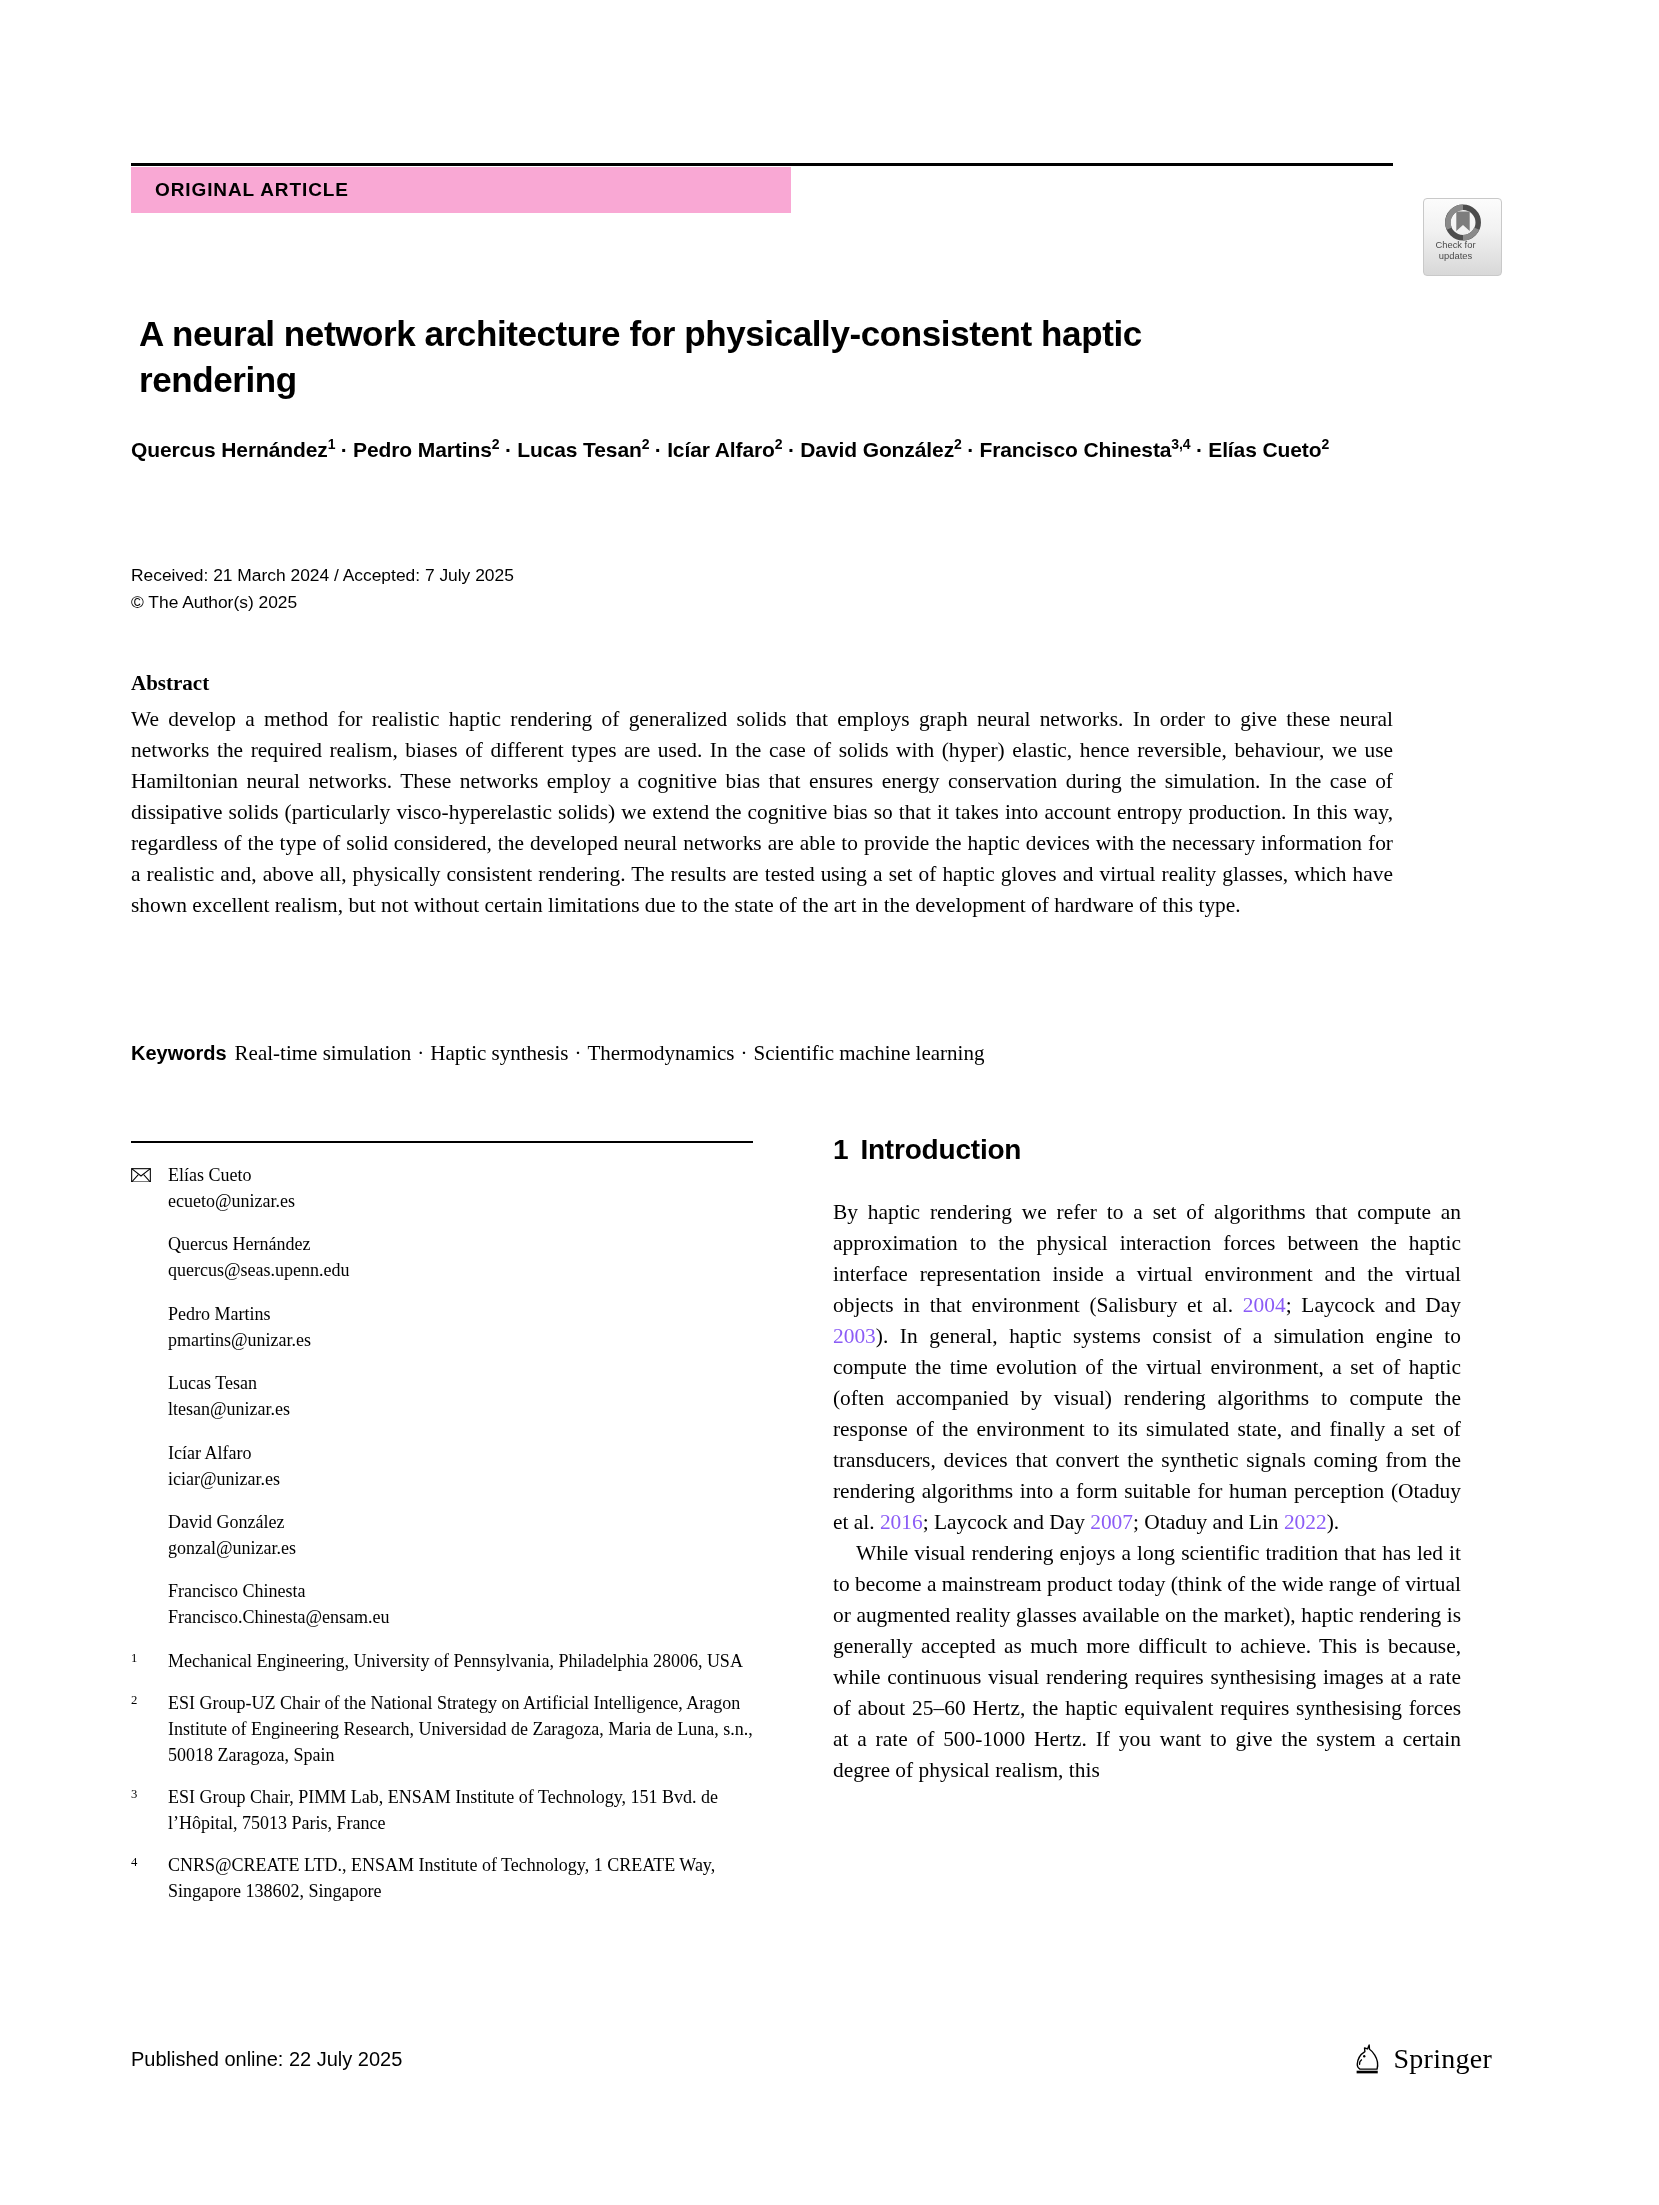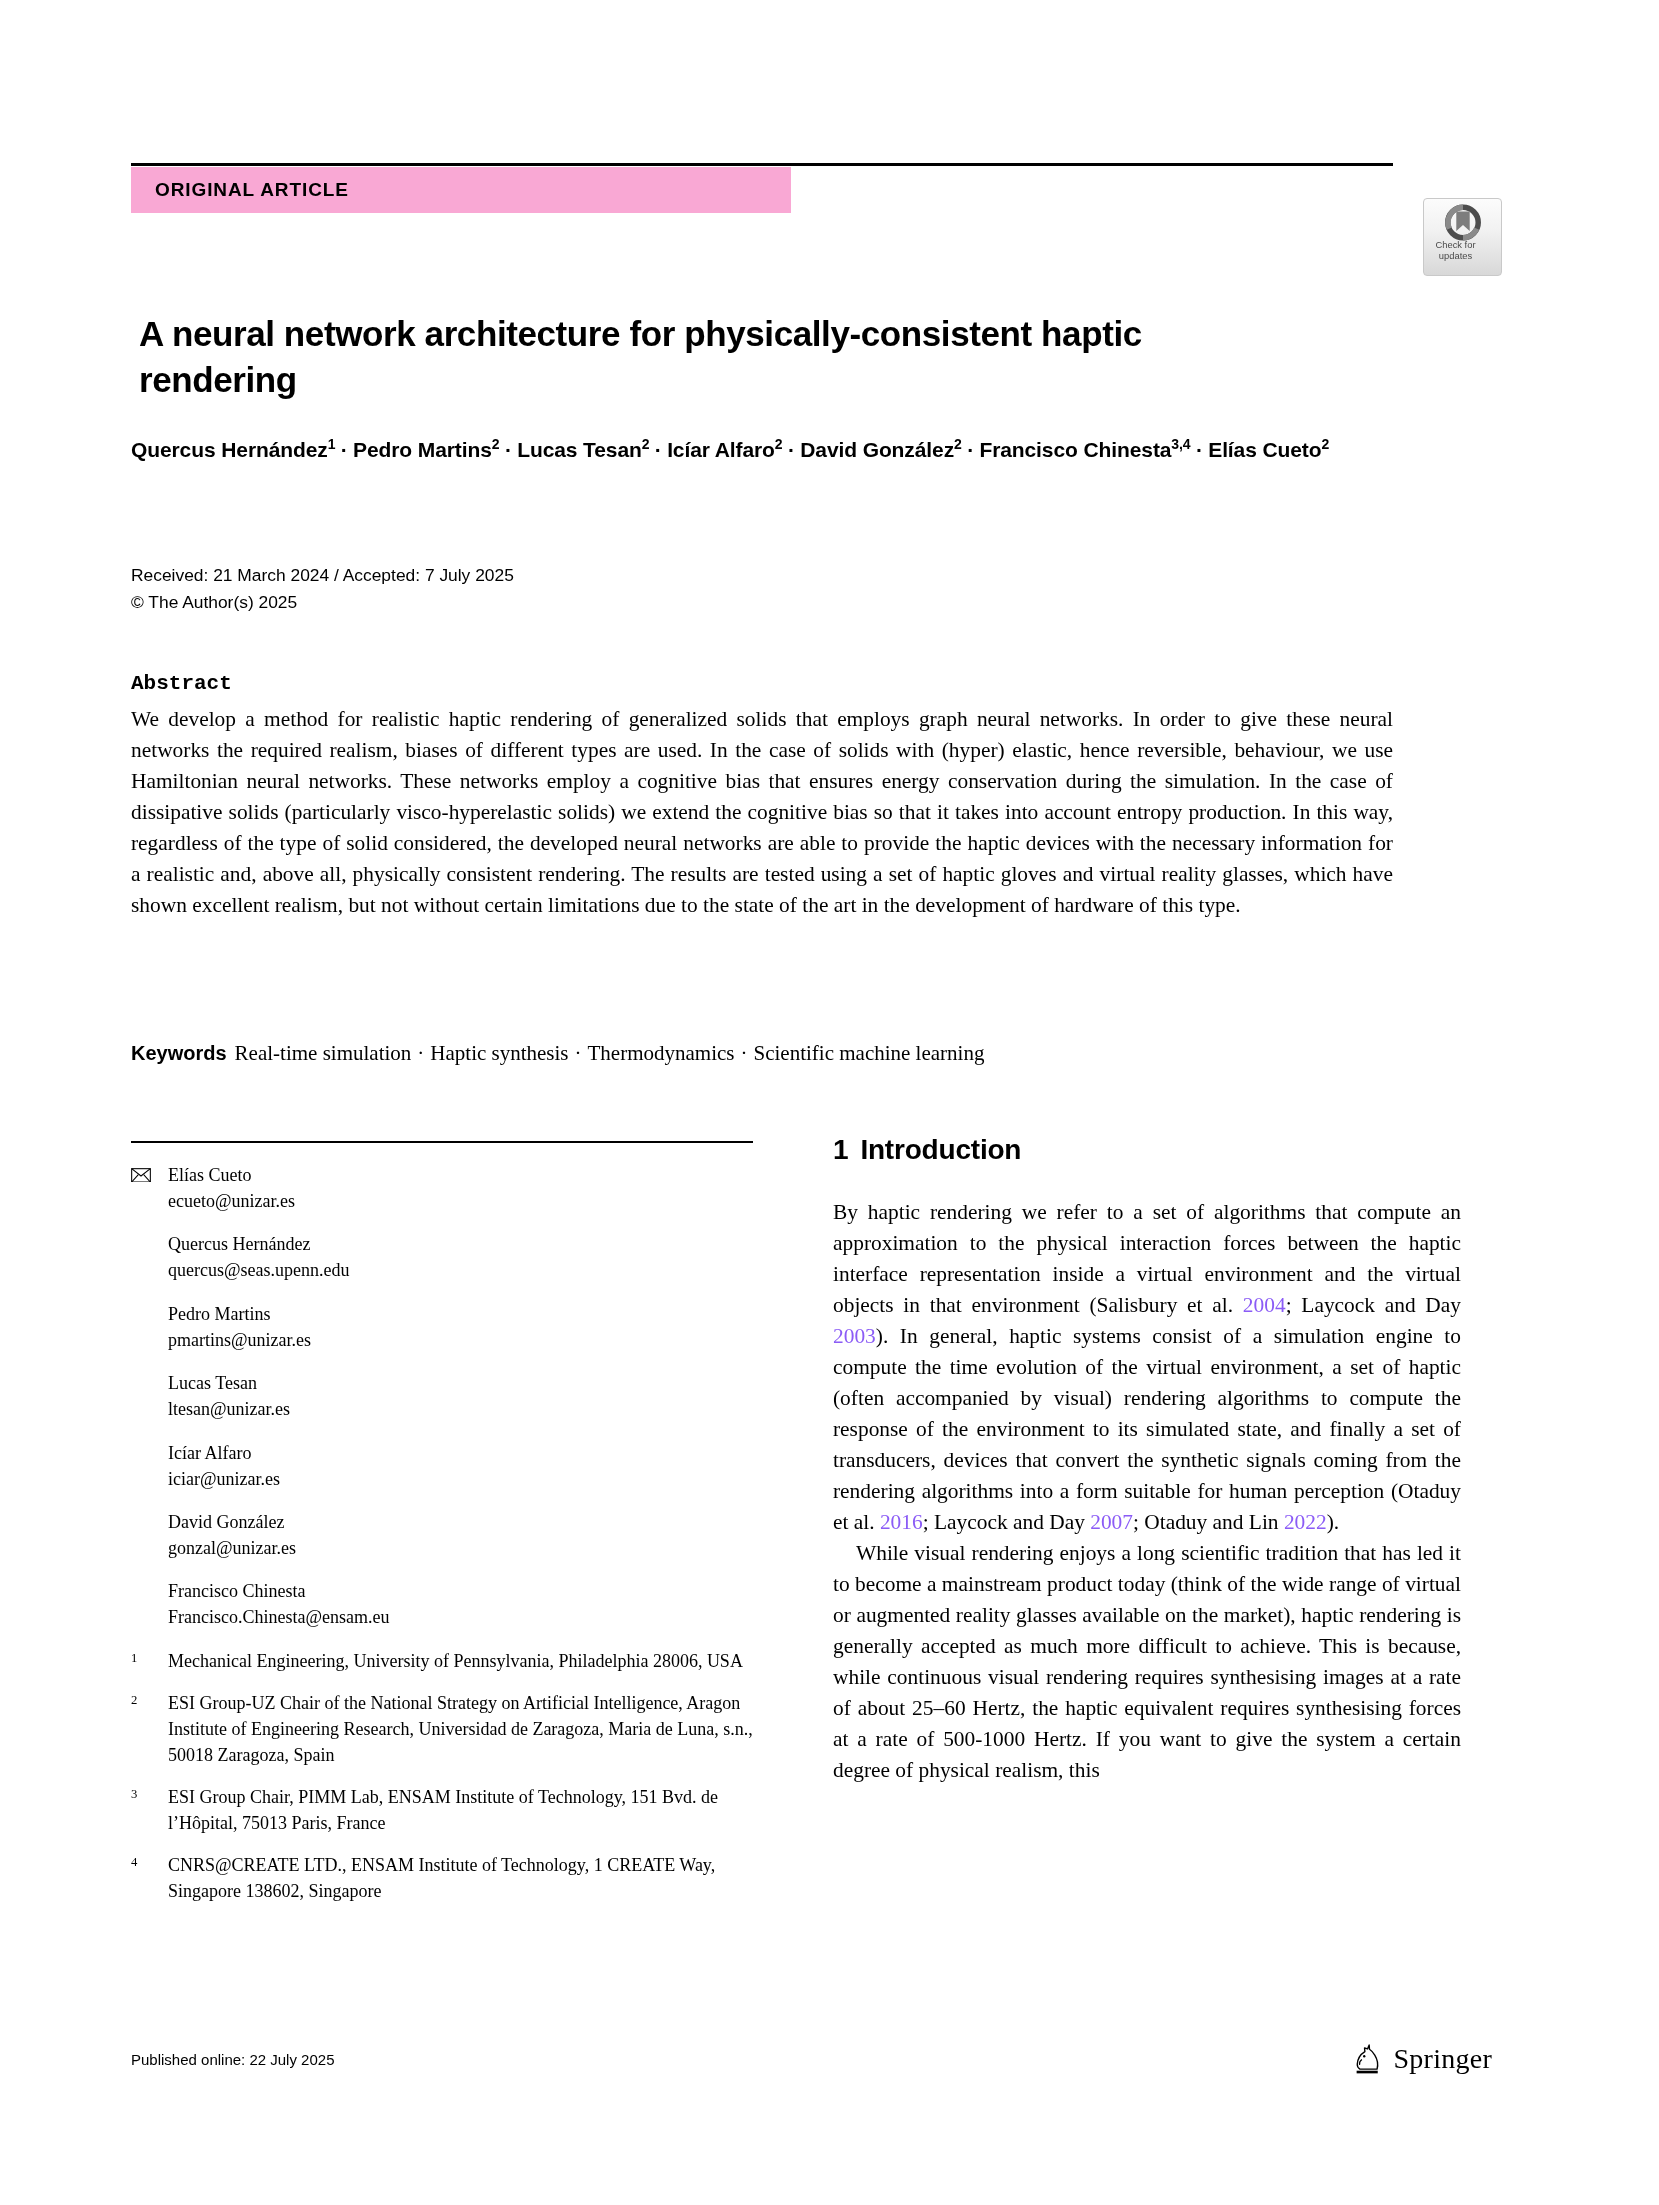--- a/index.html
+++ b/index.html
@@ -145,21 +145,21 @@
   }
 
   
   .abstract-block {
     position: absolute;
     left: 131px;
     top: 669px;
     width: 1262px;
   }
   .abstract-heading {
-    font-family: Liberation Mono, monospace;
+    font-family: Liberation Serif, serif;
     font-weight: 700;
     font-size: 21px;
     line-height: 29.4px;
     margin-bottom: 5.4px;
   }
   .abstract-body {
     font-family: "Liberation Serif", serif;
     font-size: 21.4px;
     line-height: 31px;
     text-align: justify;
@@ -266,21 +266,21 @@
   }
   .body-par + .body-par { text-indent: 23px; }
   .cit { color: #8b5cf6; }
 
   
   .published-online {
     position: absolute;
     left: 131px;
     top: 2047px;
     font-family: "Liberation Sans", sans-serif;
-    font-size: 15px;
+    font-size: 20px;
     line-height: 25.4px;
   }
   .springer-logo {
     position: absolute;
     left: 1353px;
     top: 2043px;
     display: flex;
     height: 37px;
   }
   .springer-knight {

